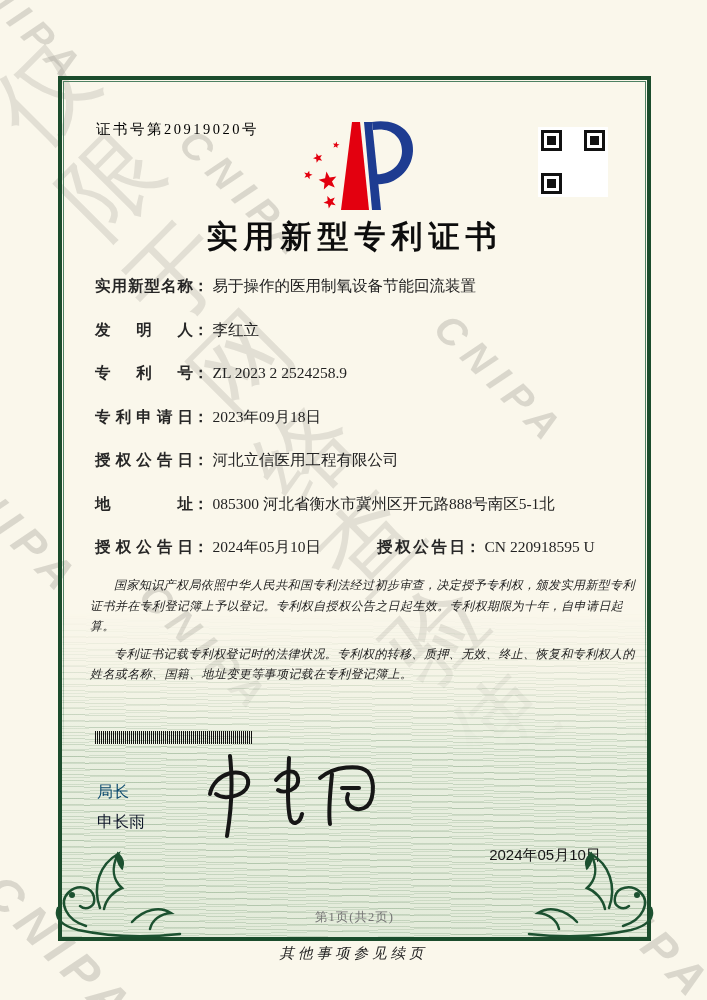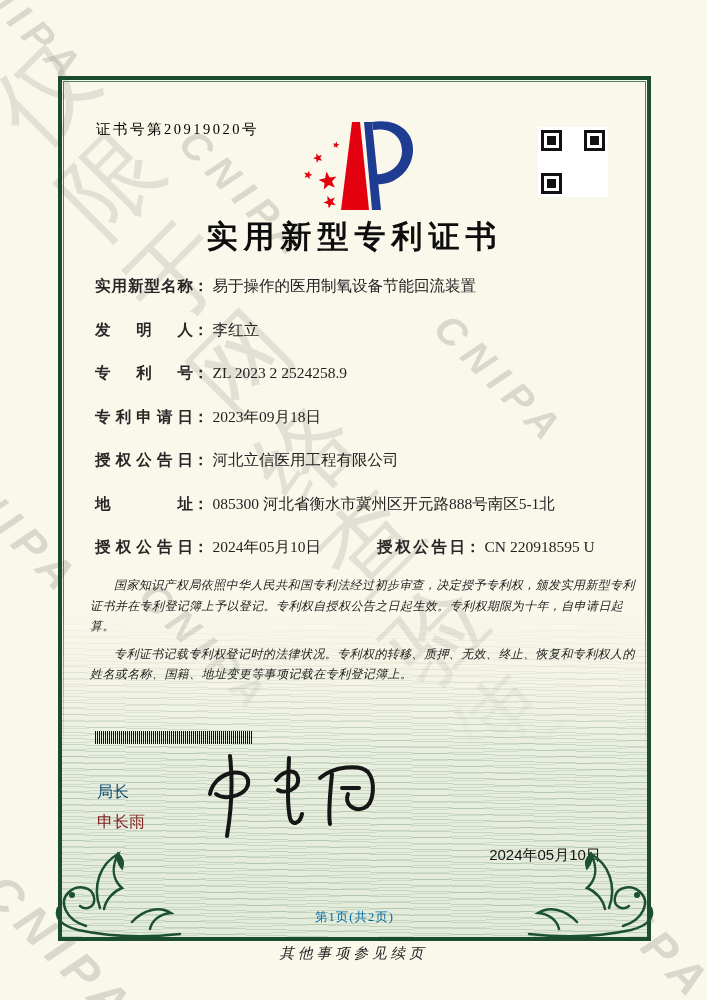--- a/index.html
+++ b/index.html
@@ -40,26 +40,26 @@
   .grant-gap{display:inline-block;width:56px;}
   
   .paras{position:absolute;left:90px;top:575px;width:552px;font-size:12px;line-height:20.5px;
          font-style:italic;color:#1d1d1d;letter-spacing:.4px;}
   .paras p{margin:0 0 7px 0;text-indent:2em;}
   
   .barcode{position:absolute;left:95px;top:731px;}
   .signer-title{position:absolute;left:97px;top:782px;font-size:16px;
         font-family:"Liberation Sans",sans-serif;color:#0c4a6e;}
   .signer-name{position:absolute;left:97px;top:812px;font-size:16px;
-        font-family:"Liberation Sans",sans-serif;color:#7f1d1d;}
+        font-family:"Liberation Sans",sans-serif;color:#0f172a;}
   .signature{position:absolute;left:192px;top:744px;}
   .issue-date{position:absolute;left:455px;top:846px;width:180px;text-align:center;
         font-size:15px;font-family:"Liberation Sans",sans-serif;color:#161616;}
   .page-note{position:absolute;left:58px;top:909px;width:593px;text-align:center;
-        font-size:12.5px;color:#0369a1;letter-spacing:1px;}
+        font-size:12.5px;color:#737373;letter-spacing:1px;}
   .footer-note{position:absolute;left:0;top:944px;width:707px;text-align:center;
         font-size:14.5px;font-style:italic;letter-spacing:4px;color:#222;}
   .flourish{position:absolute;}
 </style>
 </head>
 <body>
 
 <div class="page">
 
   <div id="wm-layer">

